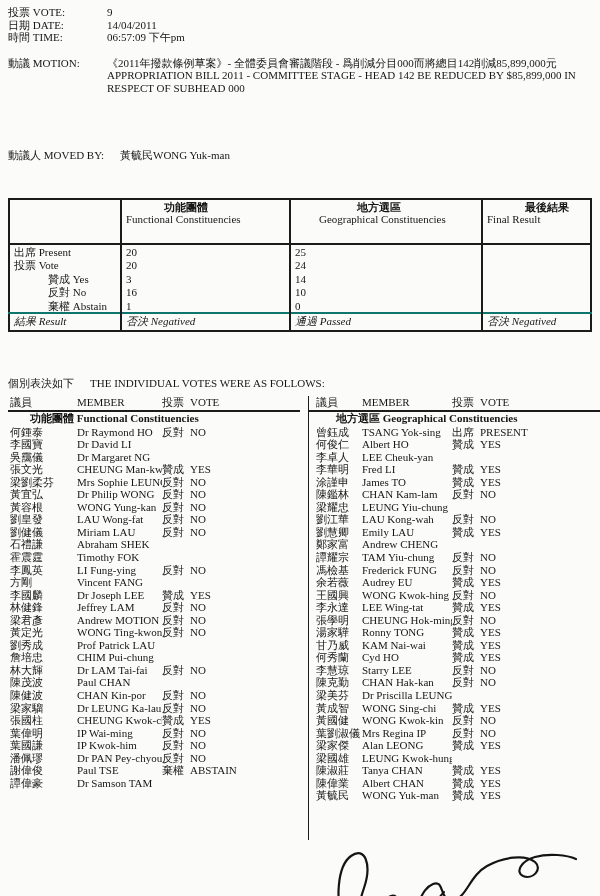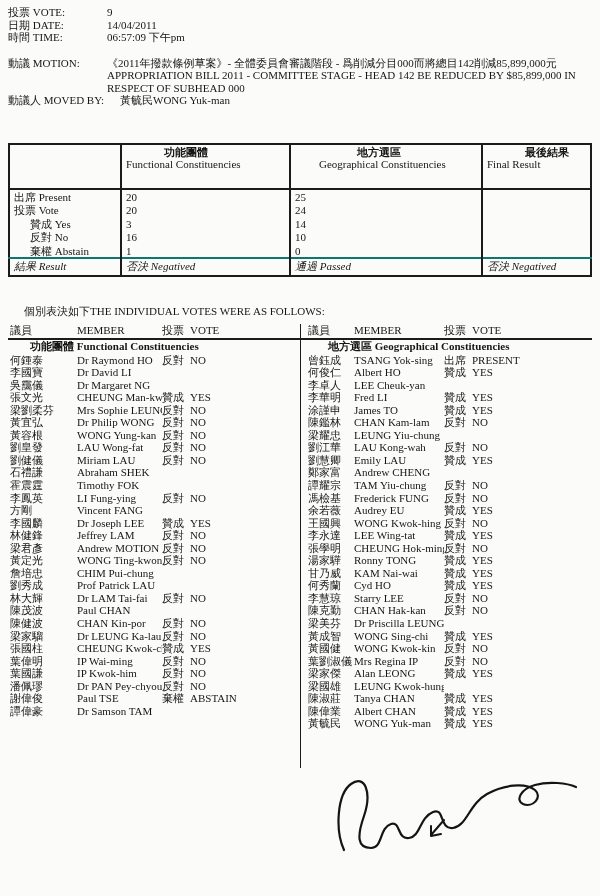--- a/index.html
+++ b/index.html
@@ -9,47 +9,47 @@
     overflow:hidden;
   }
   .page{position:relative;padding:6px 8px 0 8px;width:584px;}
 
   
   .kv{display:flex;line-height:12.5px;}
   .kv .k{width:99px;flex:none;}
   .kv .v{flex:1;}
   .motion{margin-top:13px;}
   .motion .v div{line-height:12.5px;}
-  .moved{}
+  .moved{margin-top:55px;}
   .moved .k{width:112px;}
 
   
   table.sum{
     border-collapse:collapse;table-layout:fixed;width:584px;
     margin-top:36px;border:2px solid #1b1b1b;
   }
   table.sum th,table.sum td{
     border-left:2px solid #1b1b1b;padding:1px 4px 0 4px;
     vertical-align:top;text-align:left;font-weight:normal;
     line-height:12.5px;overflow:hidden;white-space:nowrap;
   }
   table.sum th:first-child,table.sum td:first-child{border-left:none;margin-top:48px;}
   table.sum thead th{height:42px;border-bottom:2px solid #1b1b1b;}
   table.sum thead .zh{font-weight:bold;margin-left:38px;}
   table.sum .c0{width:102px;}
   table.sum .c1{width:159px;}
   table.sum .c2{width:158px;padding-left:28px;}
   table.sum tbody td{height:12.5px;}
-  table.sum tbody tr.indent td:first-child{padding-left:20px;}
+  table.sum tbody tr.indent td:first-child{padding-left:38px;}
   table.sum tbody tr.result-row td{border-top:2px solid #0f766e;height:15px;font-style:italic;}
 
   
-  .ind-heading{display:flex;margin-top:28px;line-height:13px;text-align:right;}
+  .ind-heading{display:flex;margin-top:45px;line-height:13px;}
   .ind-heading .zh{width:82px;flex:none;}
-  .ind-table{display:flex;margin-top:6px;align-items:stretch;}
+  .ind-table{display:flex;margin-top:6px;align-items:stretch;gap:8px;}
   .col-half{width:292px;flex:none;}
   .col-half.right{border-left:1.5px solid #1b1b1b;width:290.5px;padding-bottom:38px;}
   .mrow{display:grid;line-height:12.55px;height:12.55px;overflow:hidden;}
   .col-half.left  .mrow{grid-template-columns:67px 85px 28px auto;padding-left:2px;}
   .col-half.right .mrow{grid-template-columns:46px 90px 28px auto;padding-left:7px;}
   .mhead{border-bottom:2px solid #1b1b1b;height:14px;line-height:13px;}
   .grp{font-weight:bold;height:13.5px;line-height:13px;white-space:nowrap;}
   .grp span{grid-column:1 / -1;margin-left:20px;}
   .cell{white-space:nowrap;overflow:hidden;}
 
@@ -285,29 +285,29 @@
           </div>
 
           <div class="mrow">
             <span class="cell">黃定光</span>
             <span class="cell">WONG Ting-kwong</span>
             <span class="cell">反對</span>
             <span class="cell">NO</span>
           </div>
 
           <div class="mrow">
+            <span class="cell">劉秀成</span>
+            <span class="cell">Prof Patrick LAU</span>
+            <span class="cell"></span>
+            <span class="cell"></span>
+          </div>
+
+          <div class="mrow">
             <span class="cell">詹培忠</span>
             <span class="cell">CHIM Pui-chung</span>
-            <span class="cell"></span>
-            <span class="cell"></span>
-          </div>
-
-          <div class="mrow">
-            <span class="cell">劉秀成</span>
-            <span class="cell">Prof Patrick LAU</span>
             <span class="cell"></span>
             <span class="cell"></span>
           </div>
 
           <div class="mrow">
             <span class="cell">林大輝</span>
             <span class="cell">Dr LAM Tai-fai</span>
             <span class="cell">反對</span>
             <span class="cell">NO</span>
           </div>

